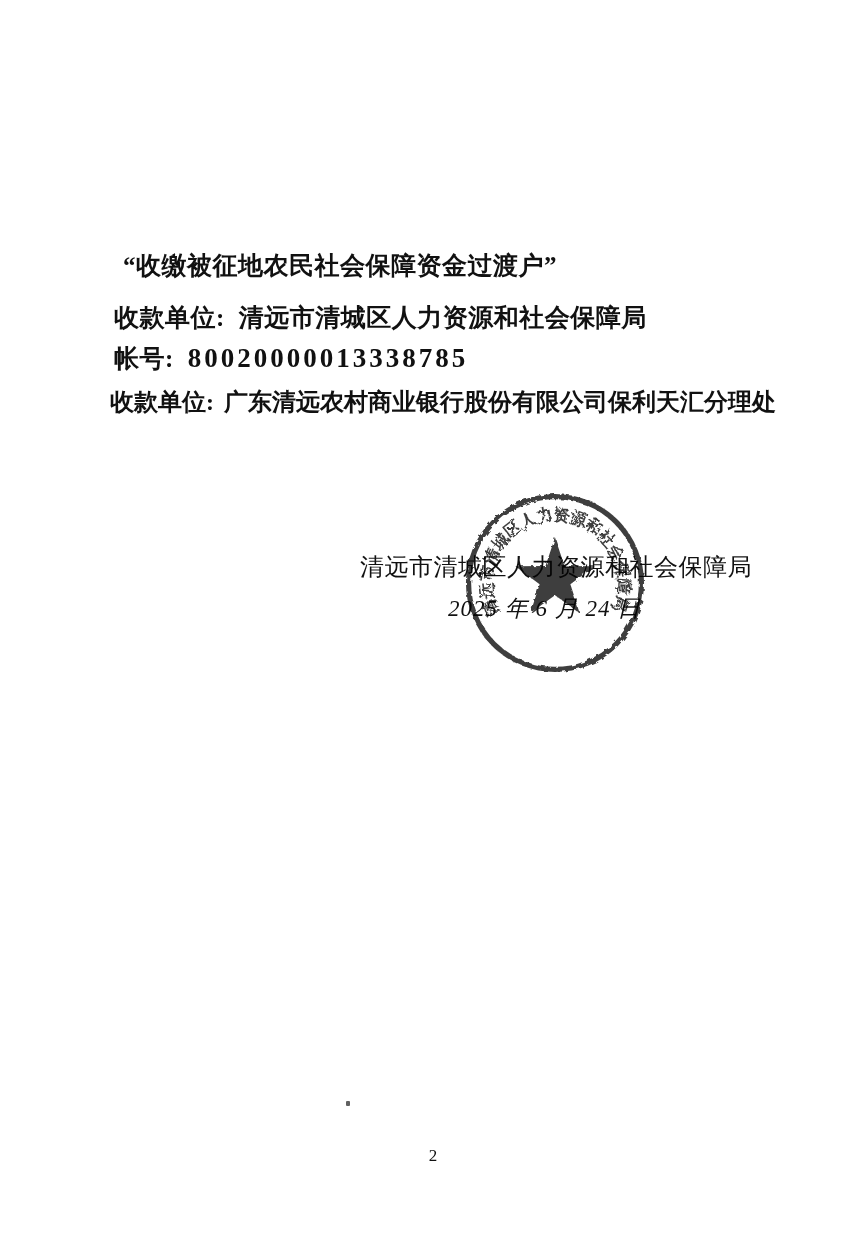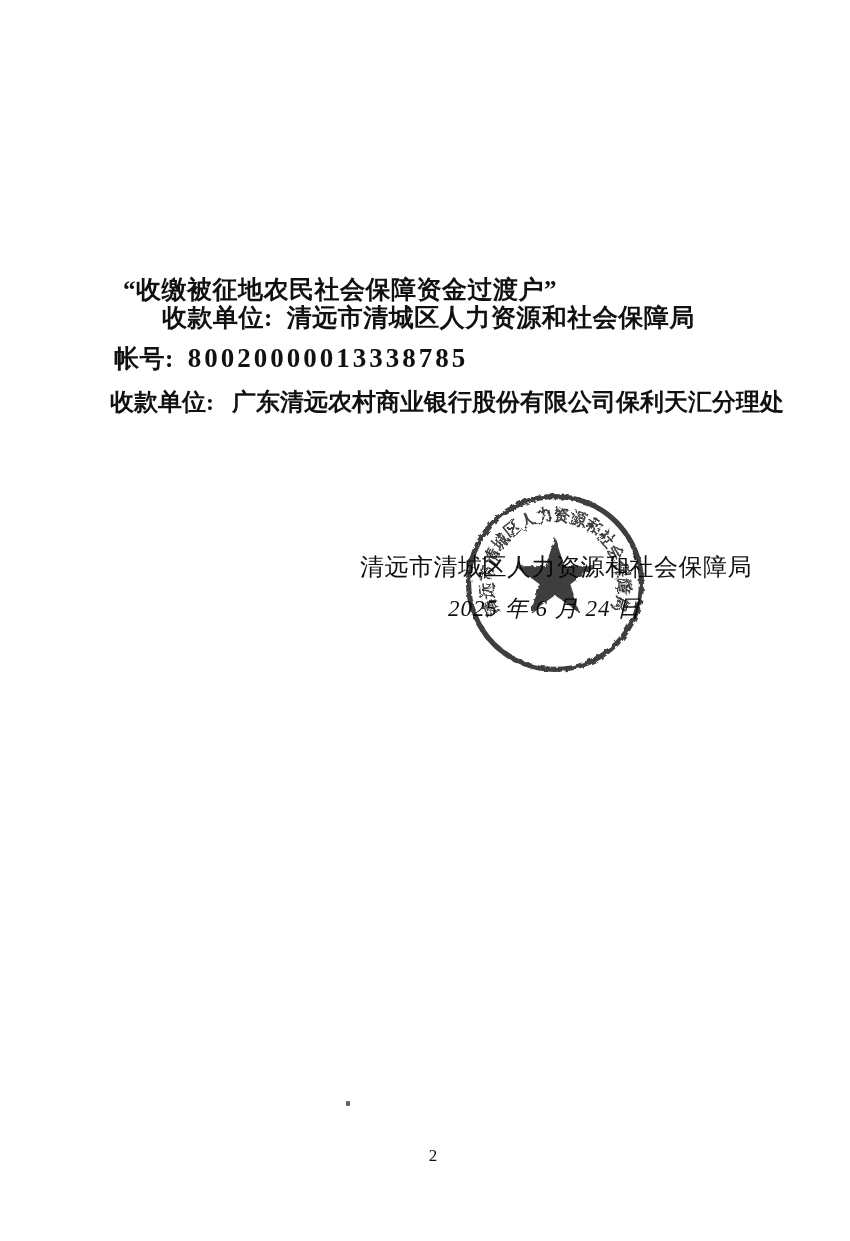--- a/index.html
+++ b/index.html
@@ -21,23 +21,23 @@
     white-space: nowrap;
     font-weight: 700;
     font-size: 25px;
     line-height: 1.1;
     letter-spacing: 0.5px;
     color: #111111;
   }
   .doc-line .label { font-weight: 700; }
   .doc-line .value { font-weight: 700; }
   .gap-wide .value { margin-left: 14px; }
-  .gap-none .value { margin-left: 18px; }
-  .quoted-name { left: 123px; top: 276px; }
-  .payee-line  { left: 114px; top: 304px; margin-left: 48px; }
+  .gap-none .value { margin-left: 10px; }
+  .quoted-name { left: 123px; top: 252px; }
+  .payee-line  { left: 114px; top: 304px; }
   .account-line{ left: 114px; top: 344px; }
   .account-line .value {
     font-size: 27px;
     letter-spacing: 3px;
     font-family: "Liberation Serif", "DejaVu Serif", serif;
   }
   .bank-line   { left: 110px; top: 389px; font-size: 24px; letter-spacing: 0; }
 
   .signature-org {
     position: absolute;

